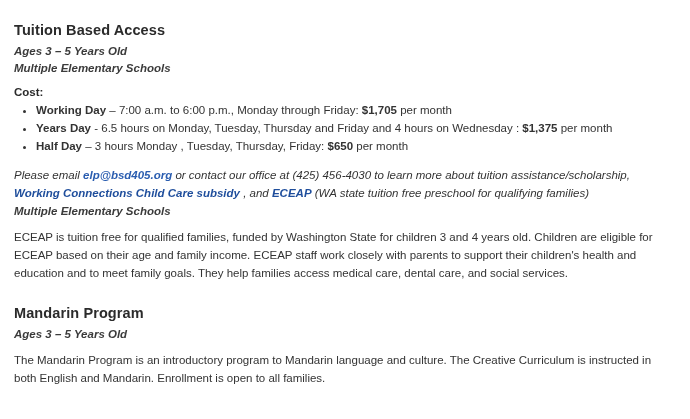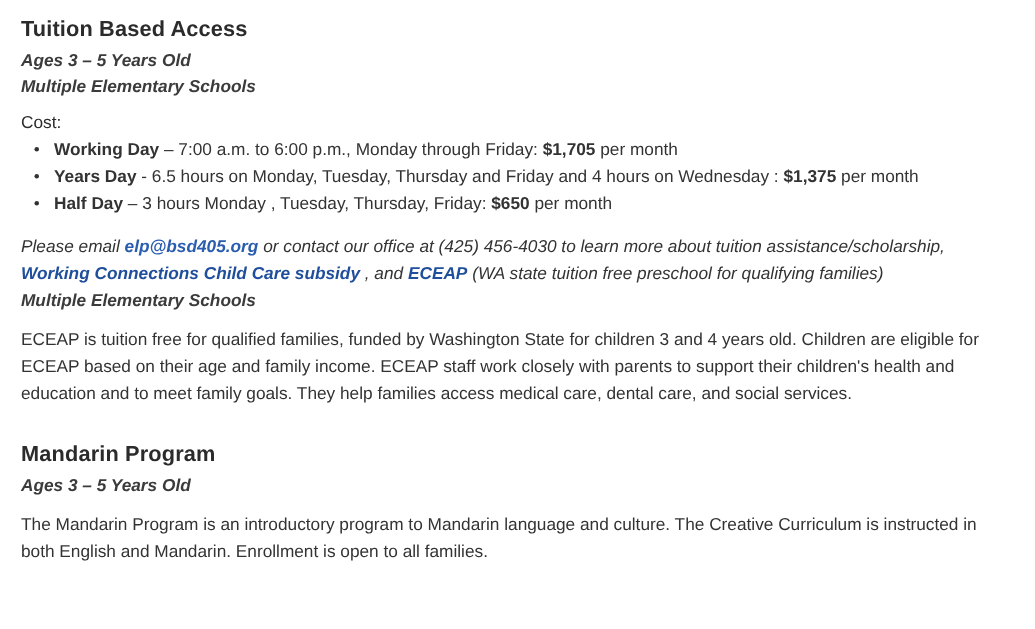--- a/index.html
+++ b/index.html
@@ -16,39 +16,39 @@
   }
   .page {
     padding: 4px 14px 0 14px;
     box-sizing: border-box;
     width: 690px;
   }
   h2.section-title {
     font-size: 14.5px;
     font-weight: bold;
     color: #2b2b2b;
-    margin: 8px 0 6px 0;
+    margin: 18px 0 6px 0;
     letter-spacing: 0.1px;
   }
   h2.section-title.spaced {
     margin-top: 22px;
   }
   .italic-line {
     font-style: italic;
     font-size: 11.5px;
     color: #3b3b3b;
     margin: 1px 0;
     line-height: 1.35;
     font-weight: bold;
   }
   .italic-line.indent {
     padding-left: 10px;
   }
   .cost-label {
-    font-weight: normal;
+    font-weight: bold;
     font-size: 11.5px;
     color: #2b2b2b;
     margin: 10px 0 4px 0;
   }
   ul.cost-list {
     margin: 0 0 0 0;
     padding-left: 22px;
     list-style-type: disc;
   }
   ul.cost-list li {

